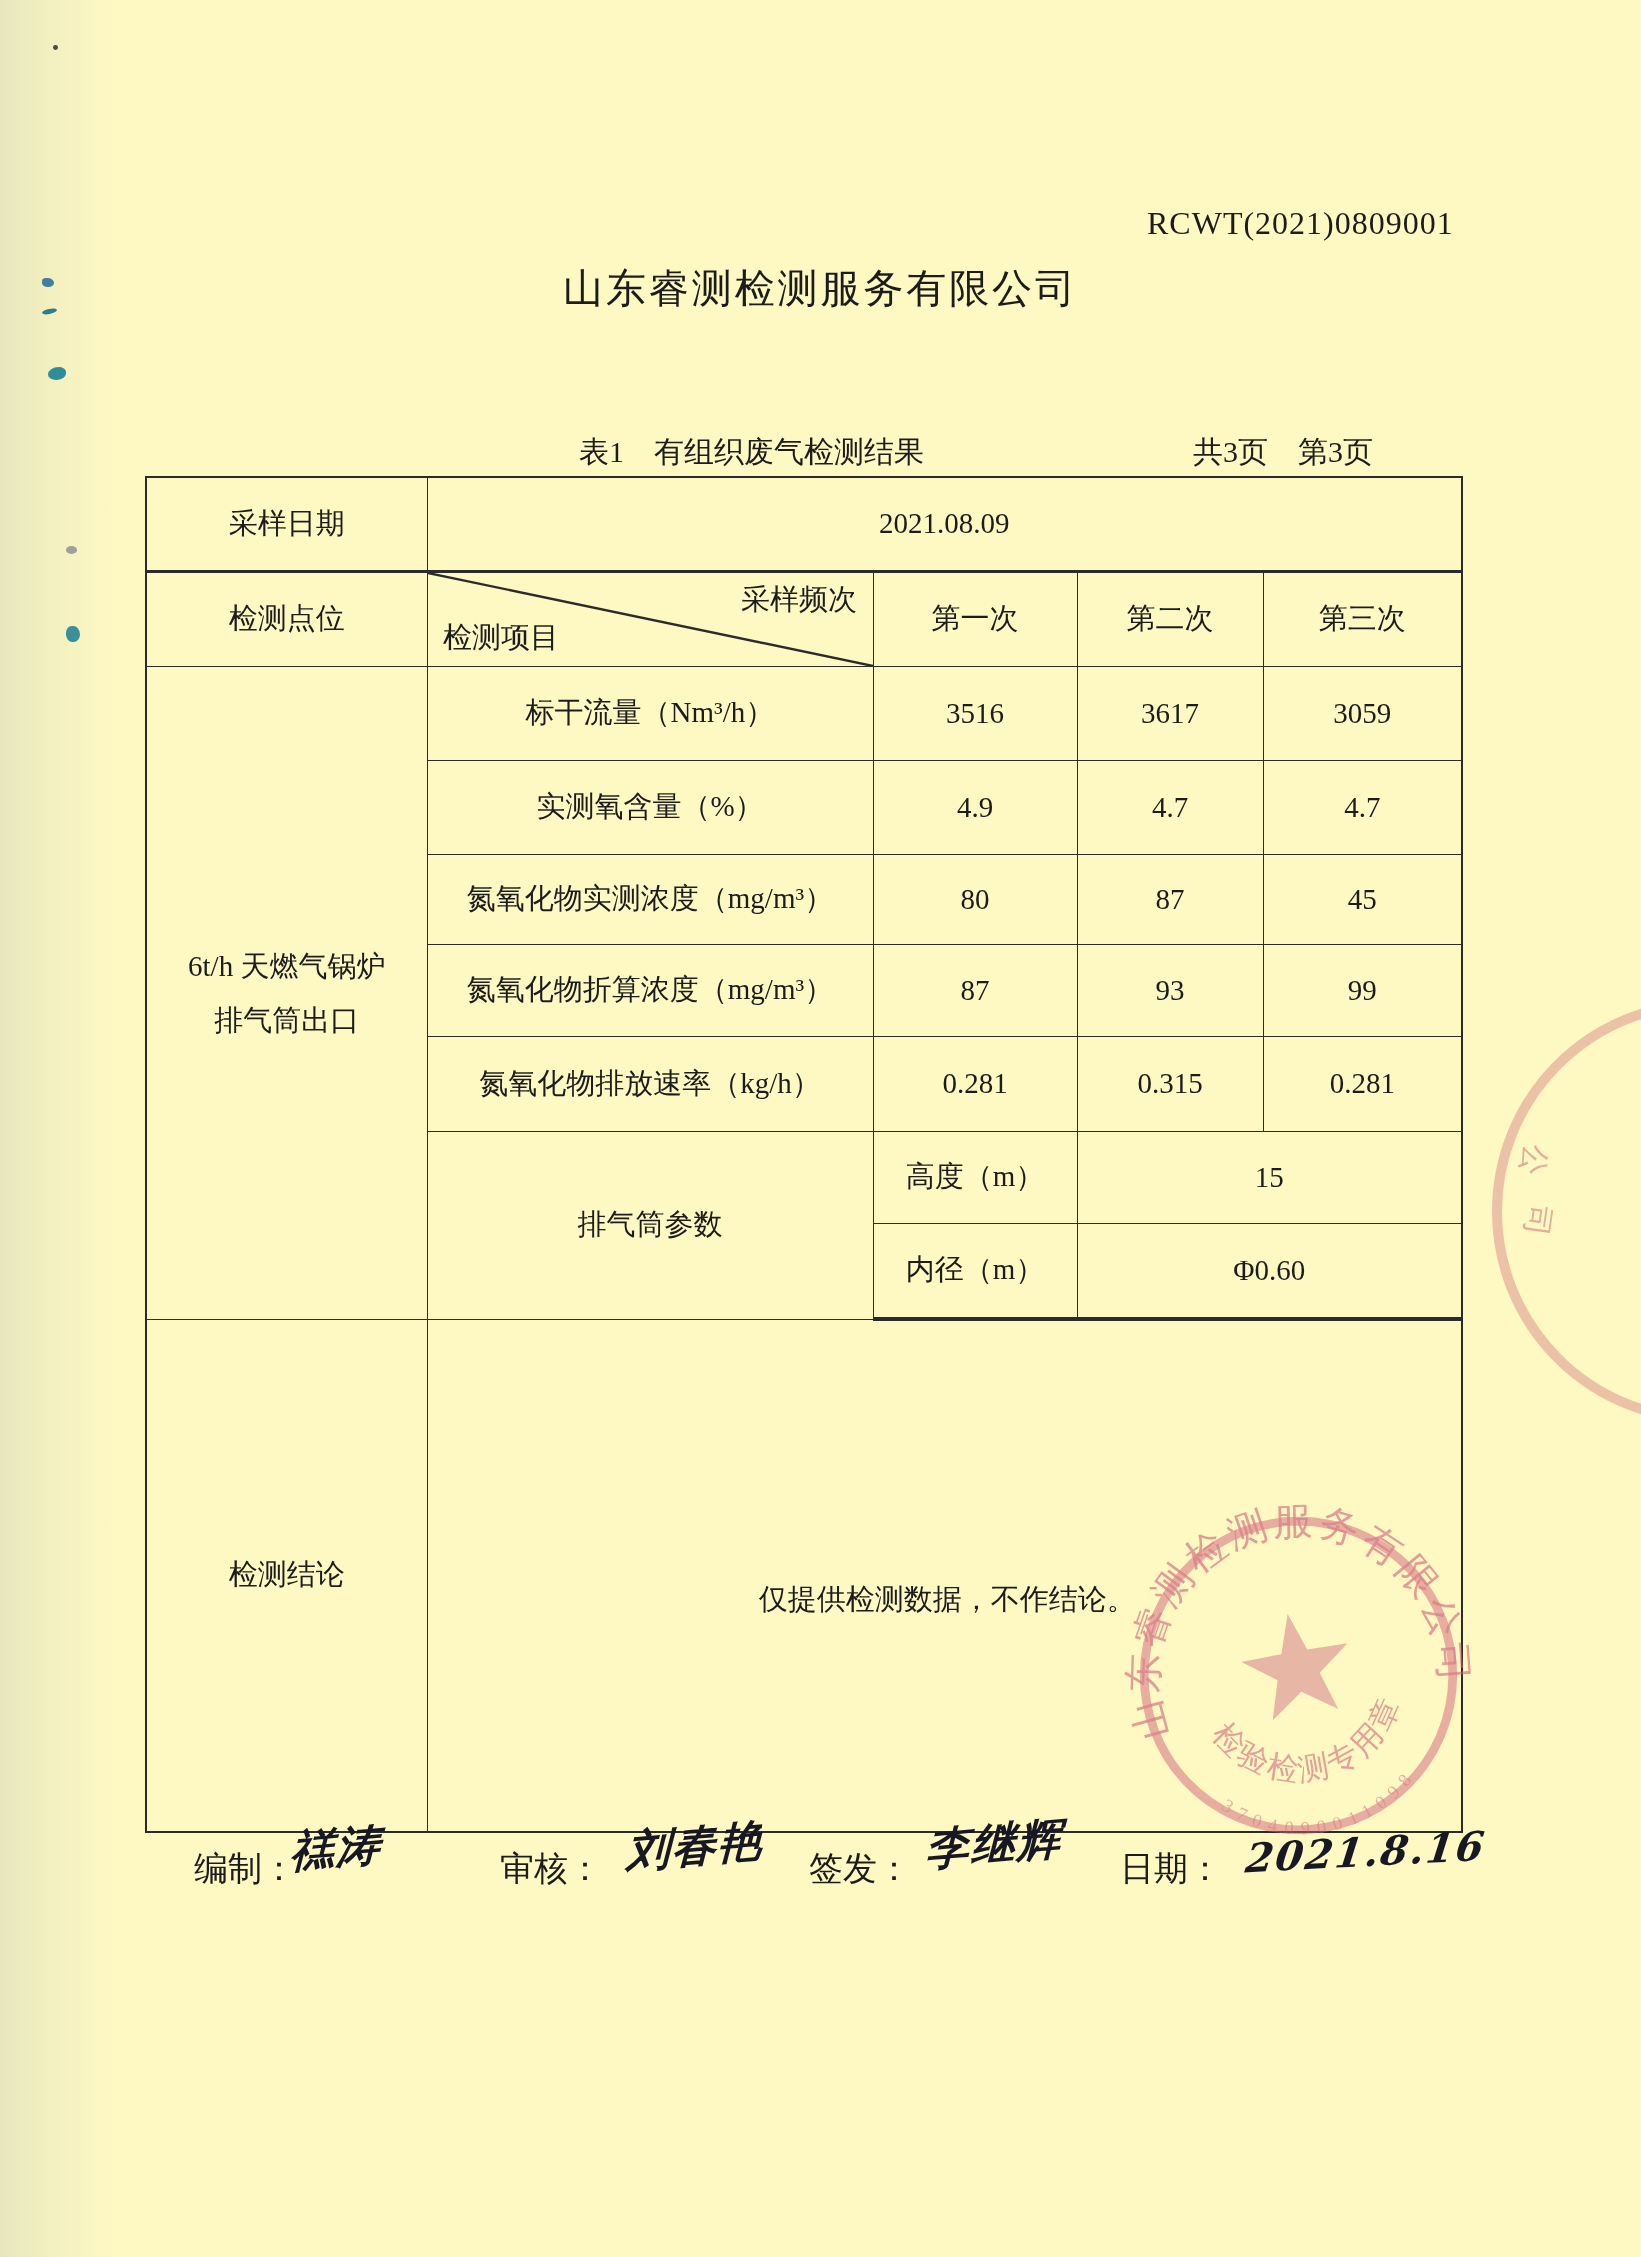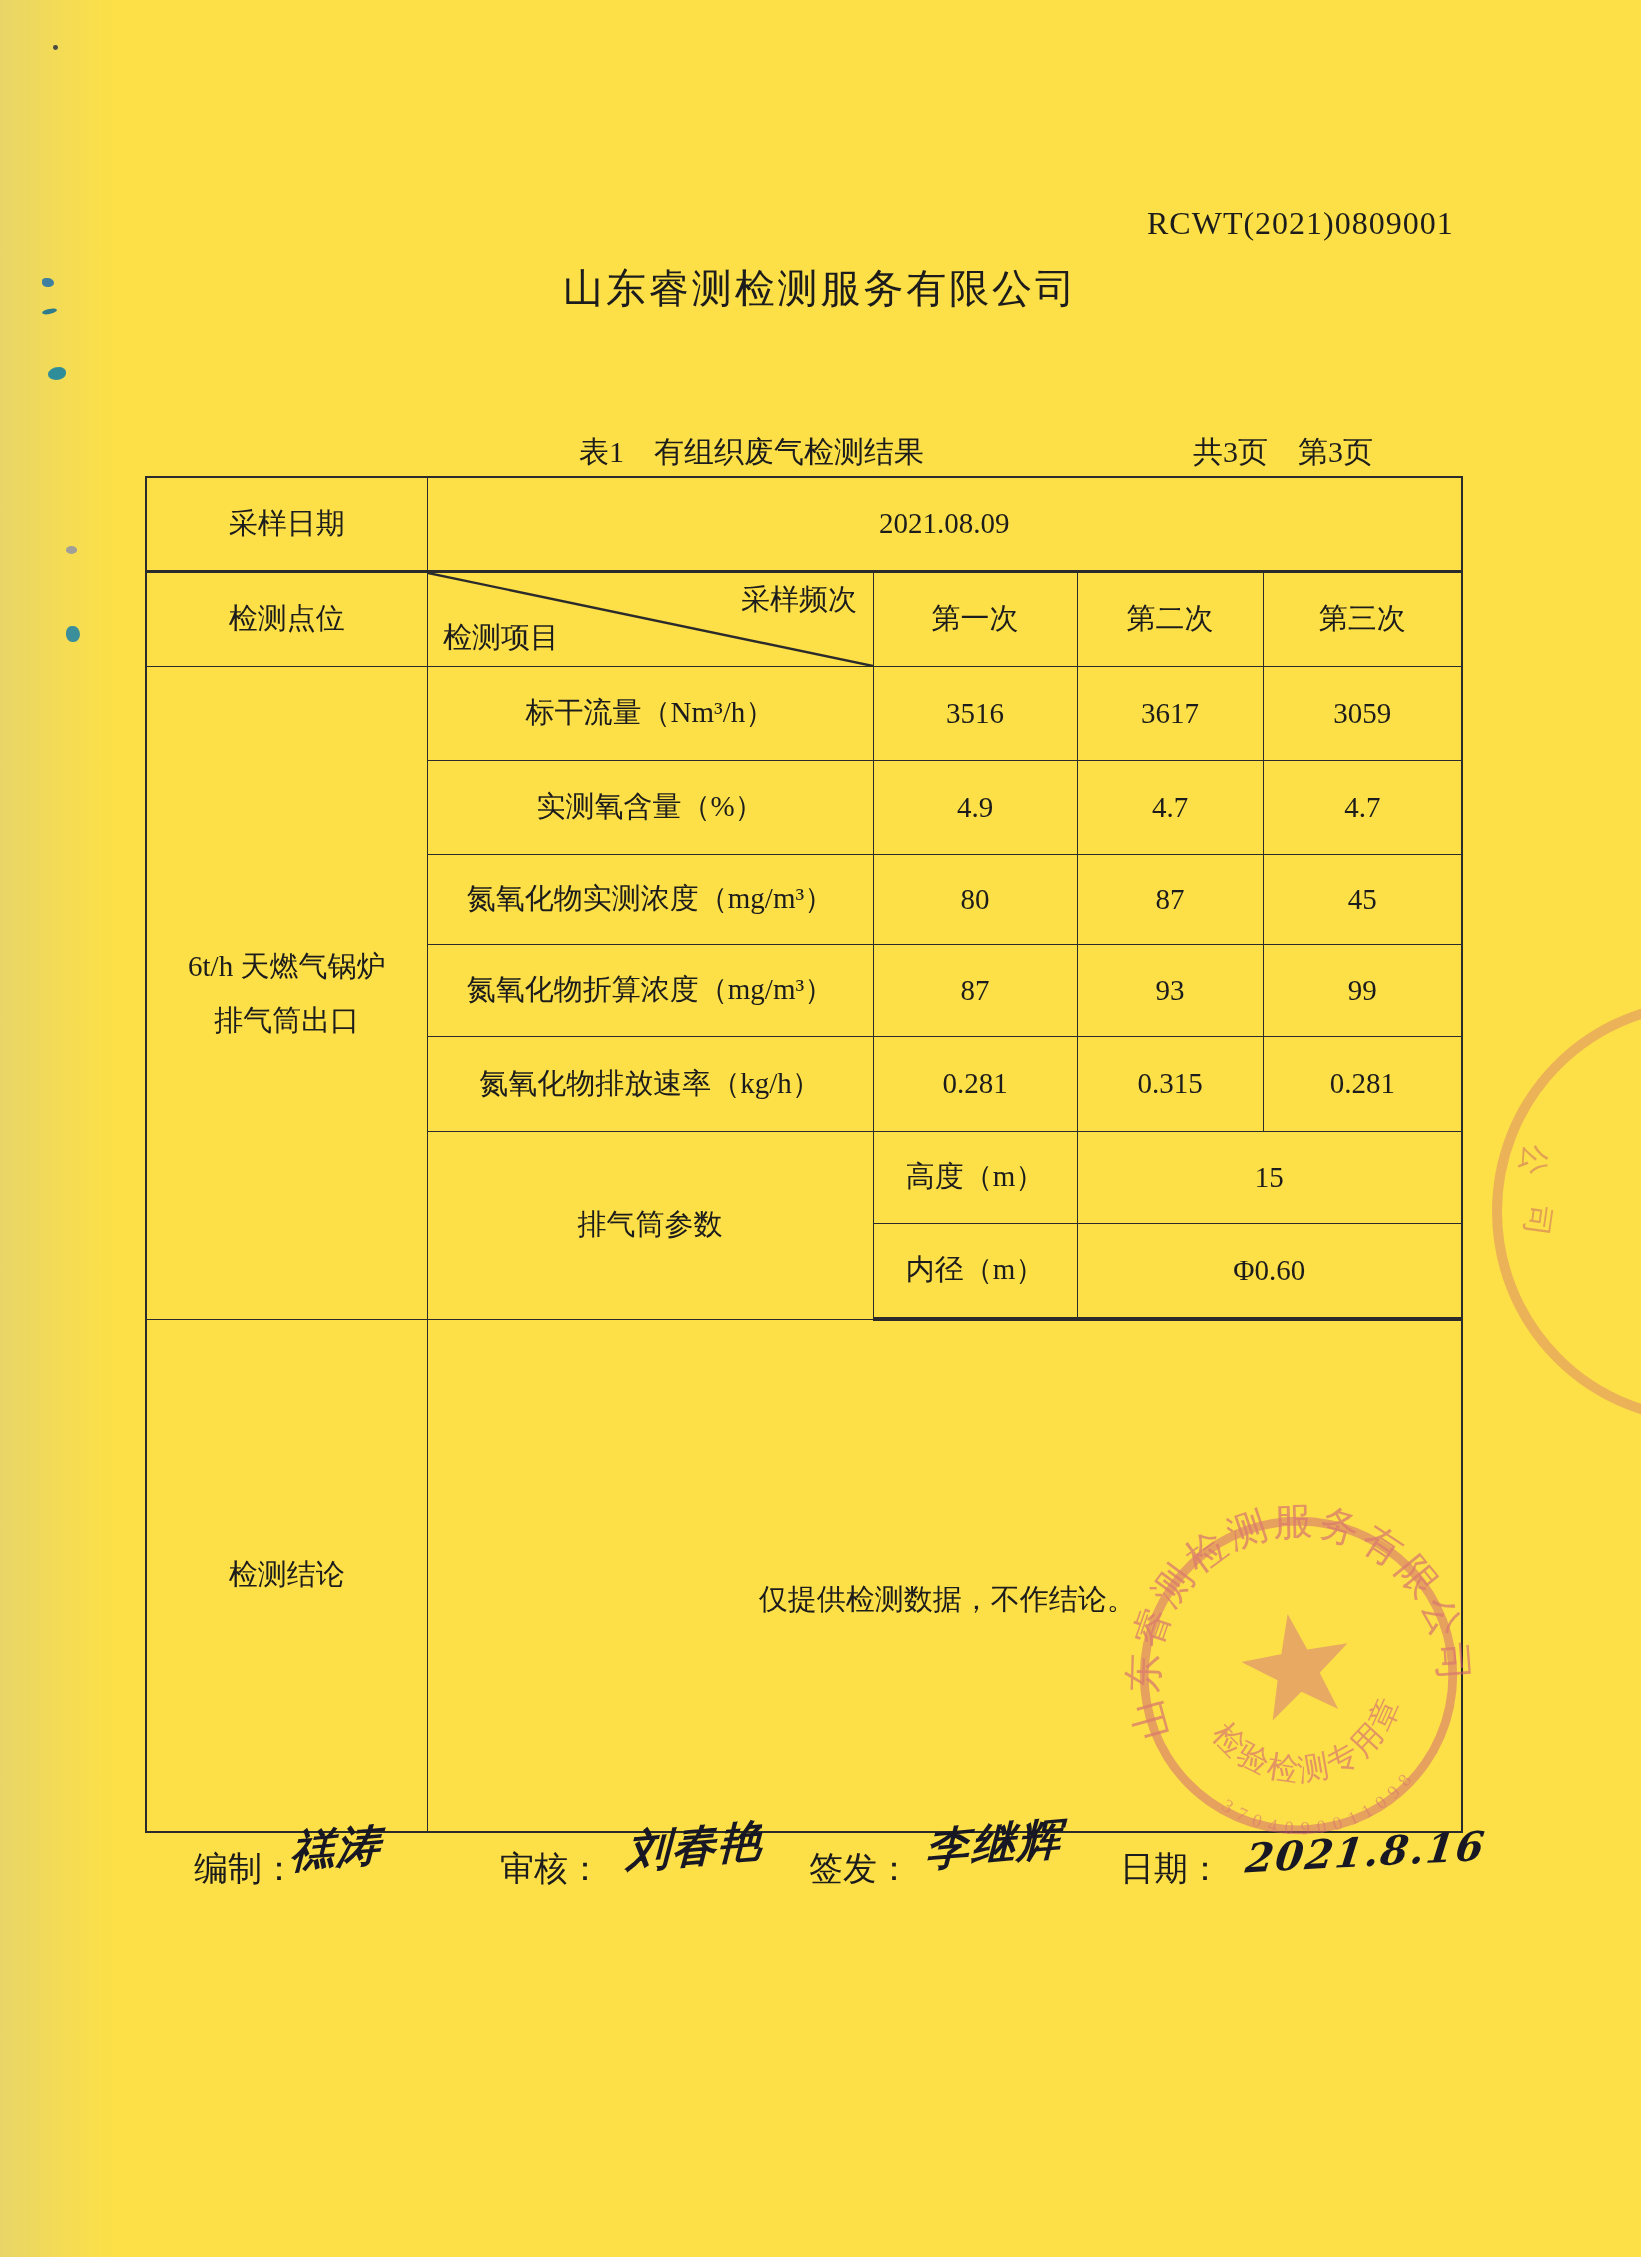--- a/index.html
+++ b/index.html
@@ -1,18 +1,18 @@
 <!DOCTYPE html>
 <html><head>
 <meta charset="utf-8">
 <style>
   html,body { margin:0; padding:0; background:#e9e9e6; }
   .page {
     position:relative; width:1641px; height:2257px; margin:0 auto;
-    background:#fde047; overflow:hidden;
+    background:#fef9c3; overflow:hidden;
     font-family:"Liberation Serif","DejaVu Serif",serif; color:#1c1c1c;
   }
   .scan-edge {
     position:absolute; left:0; top:0; width:116px; height:100%;
     background:linear-gradient(90deg, rgba(182,188,178,0.30), rgba(182,188,178,0.12) 55%, rgba(182,188,178,0));
     pointer-events:none;
   }
   .speck { position:absolute; border-radius:50%; }
 
   .report-no { position:absolute; top:205px; left:1147px; font-size:32px; letter-spacing:1px; }

